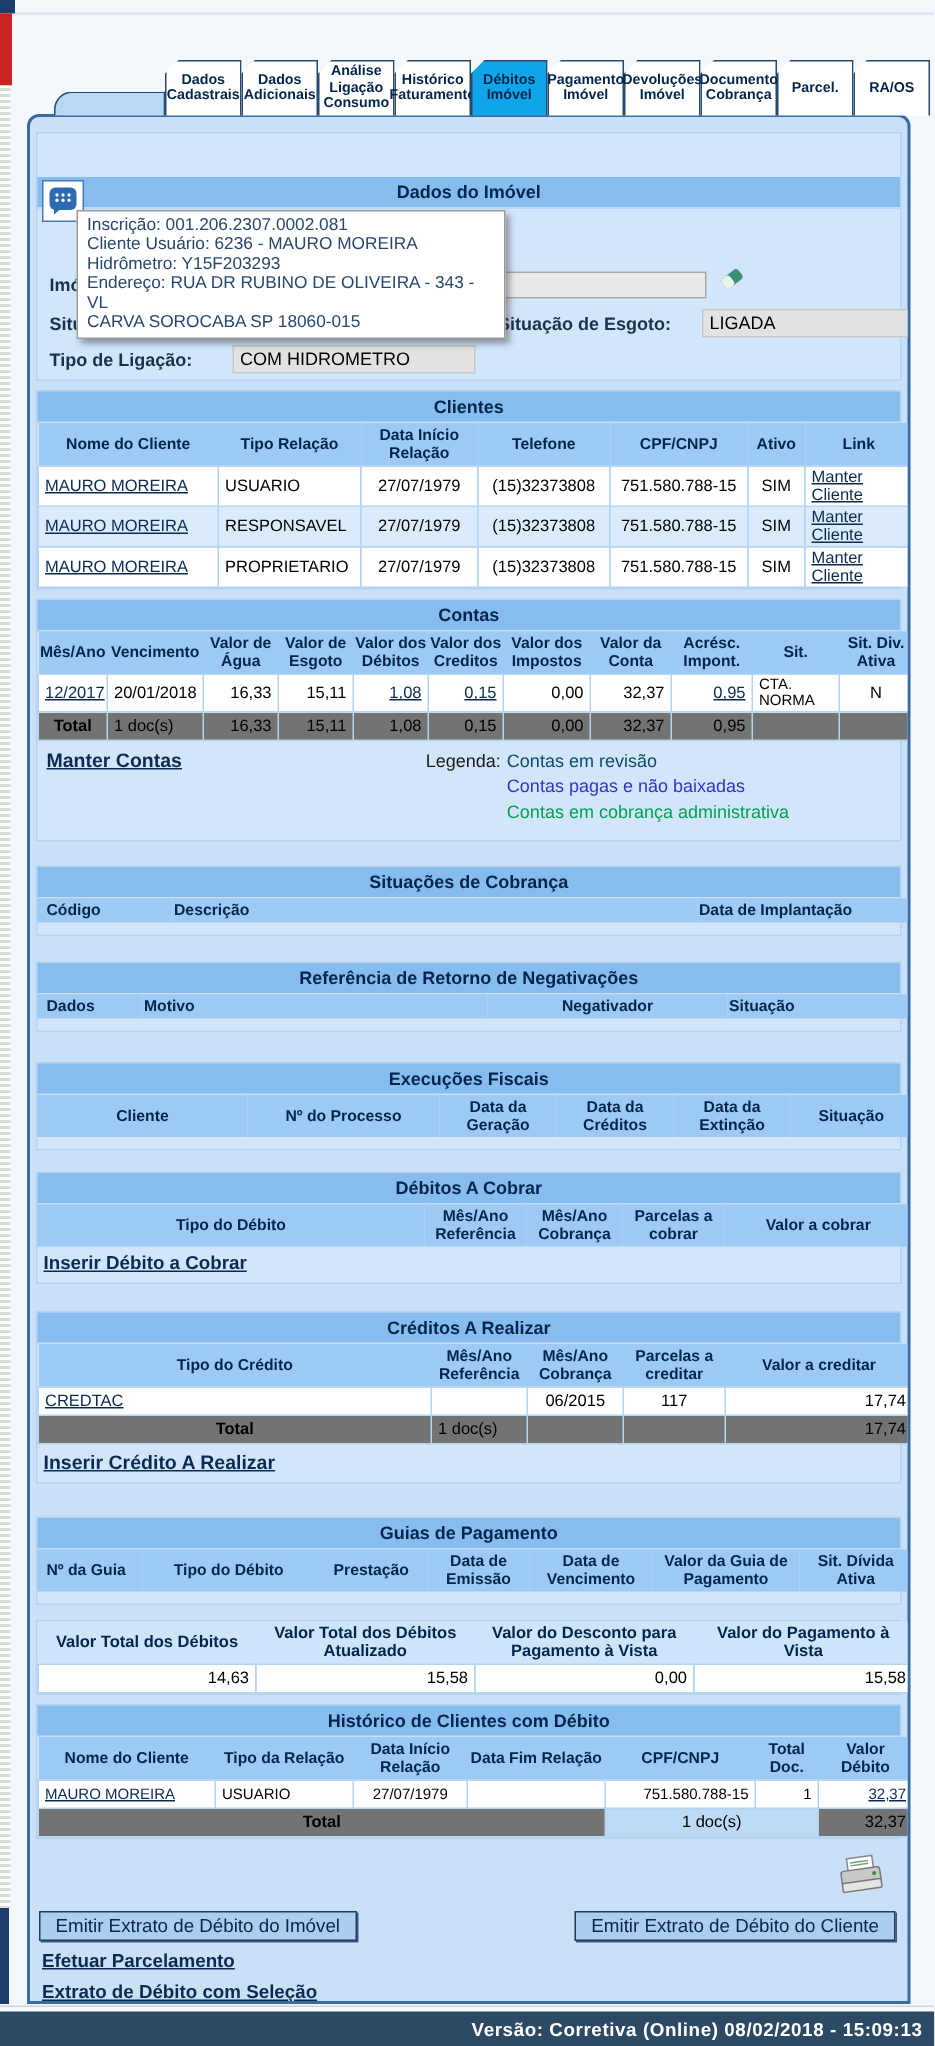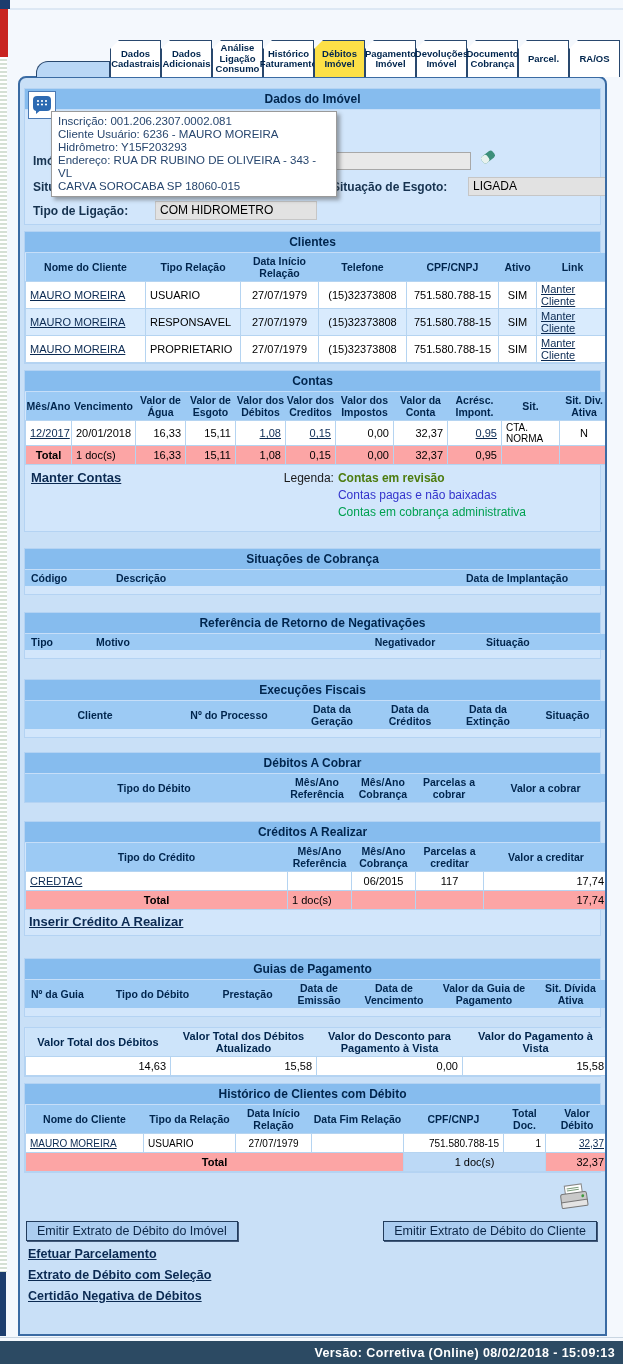--- a/index.html
+++ b/index.html
@@ -16,59 +16,59 @@
 
   
   .tabs{position:absolute;left:36px;top:40px;display:flex;align-items:flex-end;z-index:6;}
   .tab-shoulder{width:72px;height:15px;background:#b9d7f6;border:1px solid #29486e;border-bottom:none;border-radius:12px 0 0 0;}
   .tab{width:51px;height:37px;background:#ffffff;border:1px solid #29486e;border-bottom:none;
     display:flex;align-items:center;justify-content:center;text-align:center;
     font-size:9.5px;font-weight:bold;color:#00254d;line-height:10.5px;position:relative;box-sizing:border-box;
     padding:1px;cursor:pointer;}
   .tab::before{content:'';position:absolute;top:-1px;left:-1px;width:0;height:0;
     border-top:9px solid #f4f8fd;border-right:9px solid transparent;}
-  .tab.active{background:#fde047;}
+  .tab.active{background:#0ea5e9;}
 
   
   .frame{position:absolute;left:18px;top:76px;width:589px;height:1260px;background:#c9e0f7;
     border:2px solid #3a6ba3;border-radius:8px 8px 0 0;box-sizing:border-box;padding:4px 2px;overflow:hidden;}
 
   .sec{margin:6px 2px;background:#d2e6fb;border:1px solid #b4d3f3;}
   .sec-title{background:#86bcee;color:#00254d;font-weight:bold;font-size:12px;text-align:center;
     padding:3px 0;border-bottom:1px solid #c6def8;}
   table{width:100%;border-collapse:collapse;table-layout:fixed;}
   th{background:#9ccaf4;color:#00254d;font-size:10.5px;font-weight:bold;text-align:center;padding:2px 1px;}
   td{font-size:11px;color:#000;padding:1px 4px;border:1px solid #b5d4f1;background:#fff;height:16px;overflow:hidden;}
   tr.alt td{background:#d9ebfd;}
-  tr.total td{background:#fca5a5;}
+  tr.total td{background:#737373;}
   td.blank{background:#d9ebfd;}
   td.num{text-align:right;}
   td.ctr{text-align:center;}
   .bold{font-weight:bold;}
   .lnk{color:#0b2a52;text-decoration:underline;cursor:pointer;}
   .lnk-bold{font-weight:bold;}
 
   
-  .di-head{position:relative;}
+  .di-head{position:relative;margin-top:29px;}
   .di-icon{position:absolute;left:3px;top:2px;width:26px;height:26px;background:#fff;border:1px solid #4a7ab5;
     display:flex;align-items:center;justify-content:center;z-index:3;cursor:pointer;}
   .di-body{position:relative;height:114px;}
   .tooltip{position:absolute;left:26px;top:1px;width:272px;background:#fff;border:1px solid #9a9a9a;
     box-shadow:3px 3px 4px rgba(60,60,60,.45);padding:3px 6px;font-size:11.5px;color:#27466e;line-height:13px;z-index:5;}
   .fld-label{position:absolute;font-weight:bold;color:#16324f;font-size:12px;}
   .fld-value{position:absolute;background:#e2e2e2;border:1px solid #c6c6c6;font-size:12px;color:#000;
     padding:1px 4px;height:15px;box-sizing:content-box;overflow:hidden;}
   .fld-input{position:absolute;background:#e9e9e9;border:1px solid #a8a8a8;height:18px;box-sizing:border-box;}
   .eraser{position:absolute;cursor:pointer;}
 
   
   .contas-foot{display:flex;justify-content:space-between;padding:5px 8px 10px 6px;}
   .legend{font-size:12px;line-height:17px;display:grid;grid-template-columns:auto auto;column-gap:4px;margin-right:66px;}
   .legend-label{color:#1a1a1a;}
-  .leg-red{color:#4d7c0f;font-weight:bold;}
+  .leg-red{color:#0c4a6e;}
   .leg-blue{color:#3333cc;}
   .leg-green{color:#00a151;}
 
   .sec-pad{padding-bottom:8px;}
   .insert-link{display:block;padding:4px 0 6px 4px;font-size:12.5px;}
 
   
   .totais th{background:#cde4fa;font-size:11px;}
   .totais td{background:#fff;}
 
@@ -321,21 +321,21 @@
       <div class="sec-title">Referência de Retorno de Negativações</div>
       <table>
         <colgroup>
             <col style="width:70px">
             <col style="width:230px">
             <col style="width:160px">
             <col style="width:123px">
           </colgroup>
         <tbody>
             <tr>
-          <th style="text-align:left;padding-left:6px;">Tipo</th>
+          <th style="text-align:left;padding-left:6px;">Dados</th>
           <th style="text-align:left;">Motivo</th>
           <th>Negativador</th>
           <th style="text-align:left;">Situação</th>
         </tr>
       </tbody>
         </table>
     </div>
 
     <div class="sec sec-pad" style="margin-top:20px;">
       <div class="sec-title">Execuções Fiscais</div>
@@ -374,20 +374,21 @@
         <tbody>
             <tr>
           <th>Tipo do Débito</th>
           <th>Mês/Ano Referência</th>
           <th>Mês/Ano Cobrança</th>
           <th>Parcelas a cobrar</th>
           <th>Valor a cobrar</th>
         </tr>
       </tbody>
         </table>
+      <span class="lnk lnk-bold insert-link">Inserir Débito a Cobrar</span>
     </div>
 
     <div class="sec" style="margin-top:18px;">
       <div class="sec-title">Créditos A Realizar</div>
       <table>
         <colgroup>
             <col style="width:262px">
             <col style="width:64px">
             <col style="width:64px">
             <col style="width:68px">

